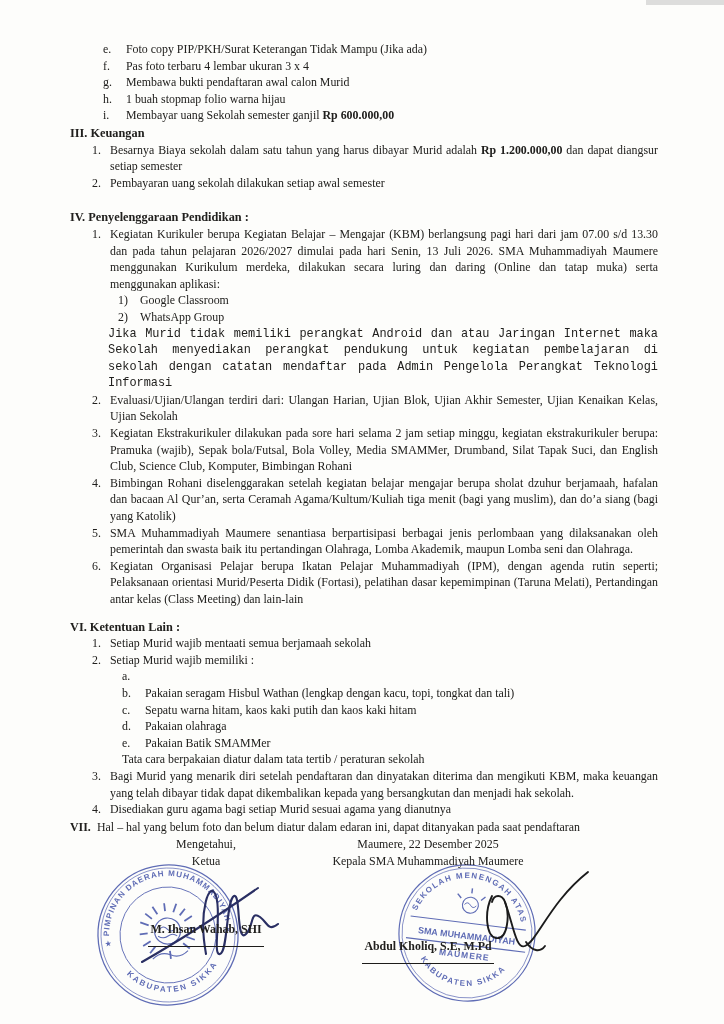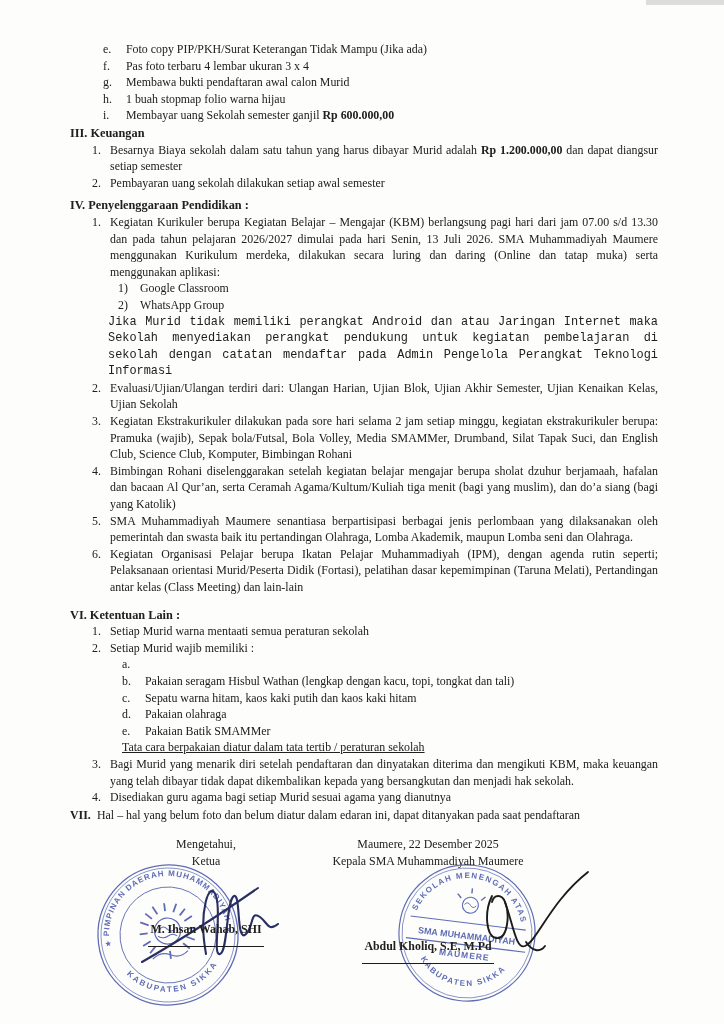--- a/index.html
+++ b/index.html
@@ -16,25 +16,25 @@
   .t { flex:1; min-width:0; }
   .just { text-align:justify; }
   .b { font-weight:bold; }
   .sec { font-weight:bold; font-size:12.3px; }
   
   .req  { padding-left:33px; } .req  > .m { width:23px; }
   .n1   { padding-left:22px; } .n1   > .m { width:18px; }
   .app  { padding-left:48px; } .app  > .m { width:22px; }
   .note1{ padding-left:38px;font-family:Liberation Mono, monospace; }
   .sub  { padding-left:52px; } .sub  > .m { width:23px; }
-  .note2{ padding-left:52px;text-decoration:underline; }
+  .note2{ padding-left:52px; }
   .vii  > .m { width:27px; font-weight:bold; }
   
   .gap-keu { margin-top:1px; }
-  .gap-pen { margin-top:6px; }
+  .gap-pen { margin-top:18px; }
   .gap-ket { margin-top:11px; }
   .gap-hal { margin-top:1px; }
   
   .sigcol { position:absolute; width:272px; text-align:center; z-index:3; }
   .sigcol-left  { left:70px;  top:836px; }
   .sigcol-right { left:292px; top:836px; }
   .signame {
     display:inline-block; font-weight:bold;
     border-bottom:1.6px solid #1d1c1a; padding:0 2px 8px 2px;
   }
@@ -124,21 +124,21 @@
       <div class="row n1 just">
         <span class="m">6.</span>
         <span class="t">Kegiatan Organisasi Pelajar berupa Ikatan Pelajar Muhammadiyah (IPM), dengan agenda rutin seperti; Pelaksanaan orientasi Murid/Peserta Didik (Fortasi), pelatihan dasar kepemimpinan (Taruna Melati), Pertandingan antar kelas (Class Meeting) dan lain-lain</span>
       </div>
     </div>
 
     <div class="gap-ket">
       <div class="sec">VI. Ketentuan Lain :</div>
       <div class="row n1">
         <span class="m">1.</span>
-        <span class="t">Setiap Murid warna mentaati semua peraturan sekolah</span>
+        <span class="t">Setiap Murid wajib mentaati semua berjamaah sekolah</span>
       </div>
       <div class="row n1">
         <span class="m">2.</span>
         <span class="t">Setiap Murid wajib memiliki :</span>
       </div>
       <div class="row sub">
         <span class="m">a.</span>
       </div>
       <div class="row sub">
         <span class="m">b.</span>

